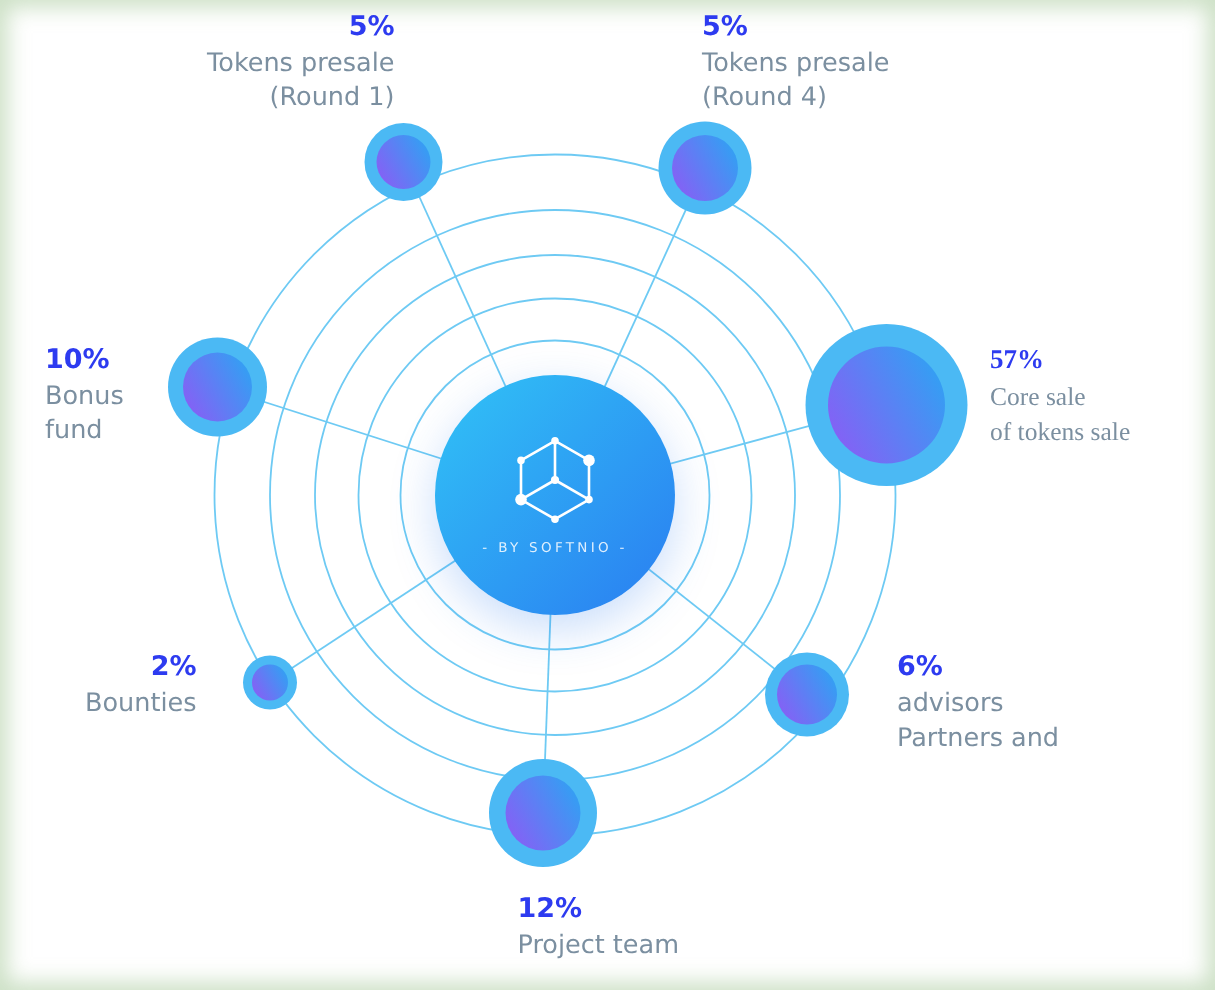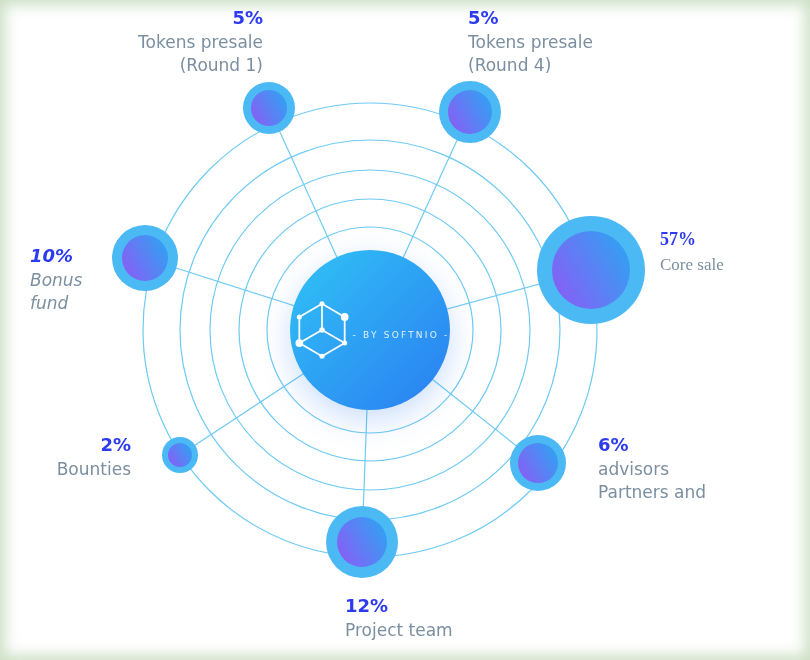--- a/index.html
+++ b/index.html
@@ -6,21 +6,21 @@
   .stage{
     position:relative;width:810px;height:660px;background:#ffffff;overflow:hidden;
     font-family:"DejaVu Sans","Liberation Sans",sans-serif;
     box-shadow: inset 0 0 14px 5px rgba(163,199,150,0.55);
   }
   .grid{position:absolute;left:0;top:0;}
   
   .center-circle{
     position:absolute;left:290px;top:250px;width:160px;height:160px;border-radius:50%;
     background:linear-gradient(135deg,#31c3f6 0%,#2a7df1 100%);
-    display:flex;flex-direction:row;align-items:center;justify-content:center;
+    display:flex;flex-direction:column;align-items:center;justify-content:center;
     box-shadow:0 10px 30px rgba(43,125,241,0.25);
   }
   .center-caption{
     margin-top:10px;font-size:9px;letter-spacing:2.2px;color:rgba(255,255,255,0.85);
     white-space:nowrap;
   }
   
   .node{
     position:absolute;border-radius:50%;box-sizing:border-box;
     background:#4bb9f4;
@@ -34,21 +34,21 @@
   .n-bonus{left:112px;top:225px;width:66px;height:66px;padding:10px;}
   .n-core{left:537px;top:216px;width:108px;height:108px;padding:15px;}
   .n-bounty{left:162px;top:437px;width:36px;height:36px;padding:6px;}
   .n-partners{left:510px;top:435px;width:56px;height:56px;padding:8px;}
   .n-team{left:326px;top:506px;width:72px;height:72px;padding:11px;}
   
   .lbl{position:absolute;font-size:17px;line-height:23px;color:#7b8fa0;}
   .lbl .pct{font-size:18px;font-weight:bold;color:#2d3bf0;margin-bottom:2px;}
   .l-r1{left:83px;top:6px;width:180px;text-align:right;}
   .l-r2{left:468px;top:6px;}
-  .l-bonus{left:30px;top:244px;font-style:italic;}
+  .l-bonus{left:30px;top:228px;}
   .l-core{left:660px;top:228px;font-family:Liberation Serif, serif;}
   .l-bounty{left:21px;top:433px;width:110px;text-align:right;}
   .l-partners{left:598px;top:433px;}
   .l-team{left:345px;top:594px;}
 </style>
 </head>
 <body>
 
 <div class="stage">
 
@@ -126,20 +126,21 @@
 
   <div class="lbl l-bonus">
     <div class="pct">10%</div>
     <div class="line">Bonus</div>
     <div class="line">fund</div>
   </div>
 
   <div class="lbl l-core">
     <div class="pct">57%</div>
     <div class="line">Core sale</div>
+    <div class="line">of tokens sale</div>
   </div>
 
   <div class="lbl l-bounty">
     <div class="pct">2%</div>
     <div class="line">Bounties</div>
   </div>
 
   <div class="lbl l-partners">
     <div class="pct">6%</div>
     <div class="line">advisors</div>

